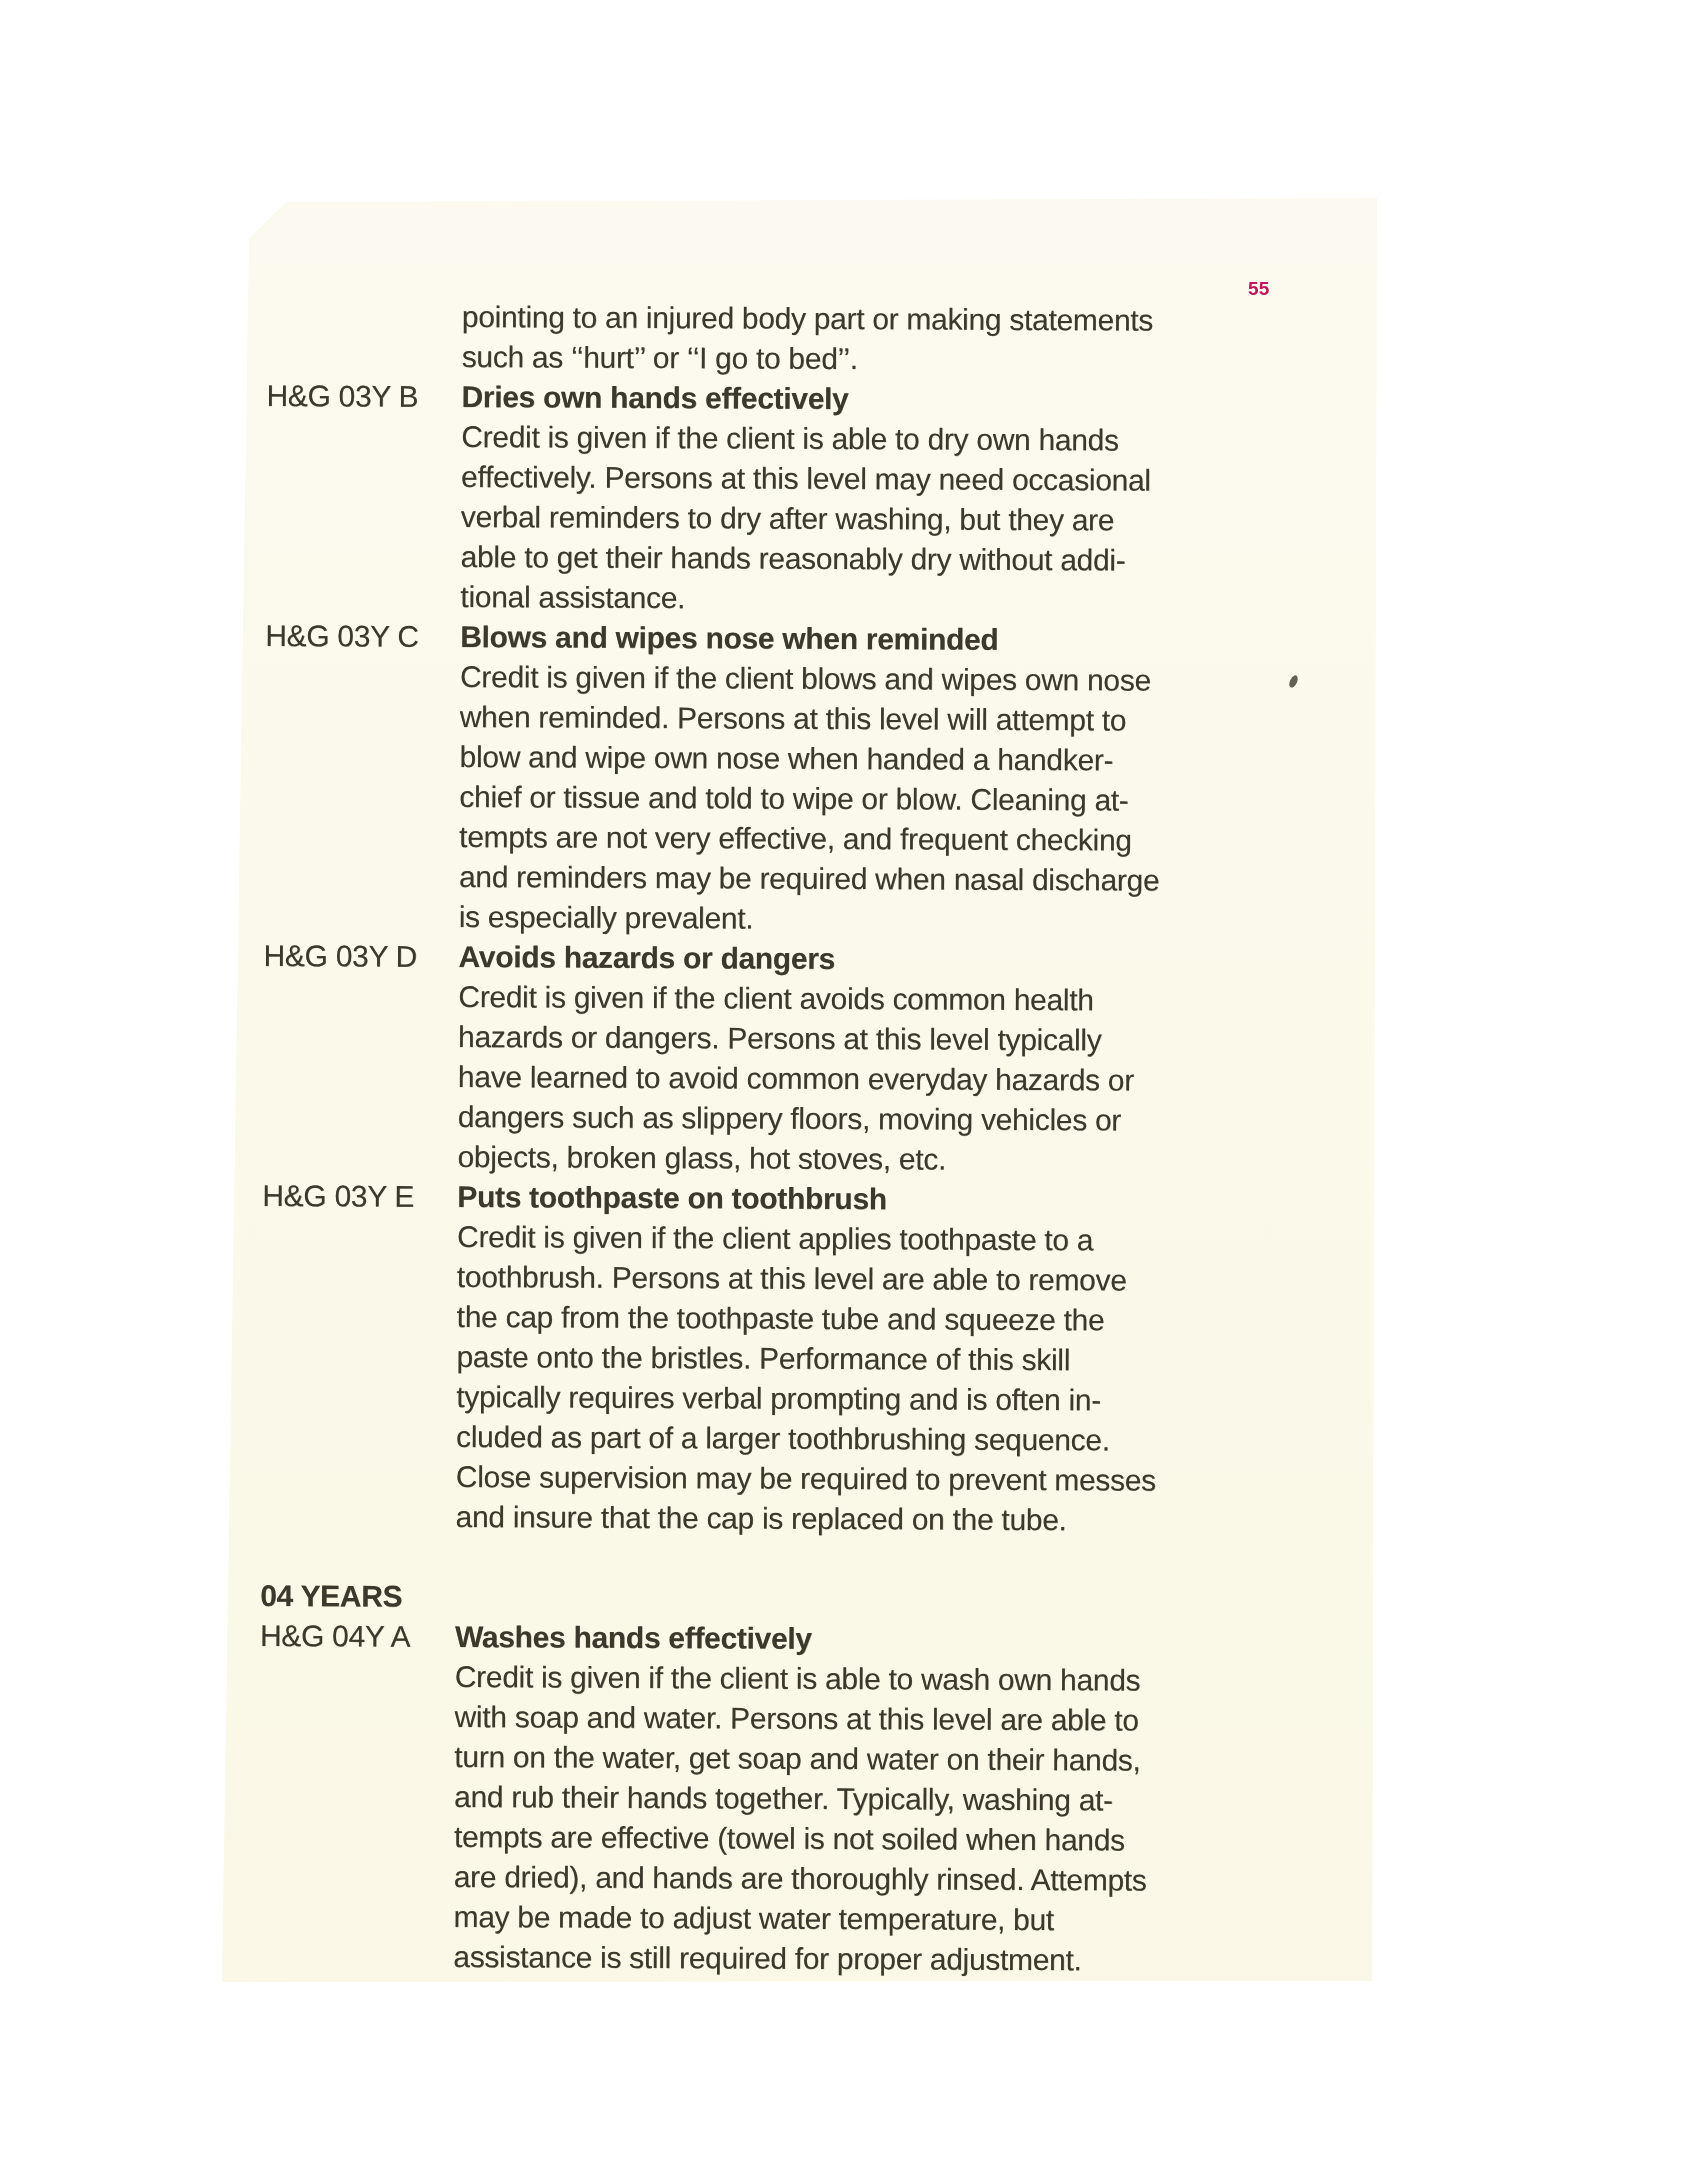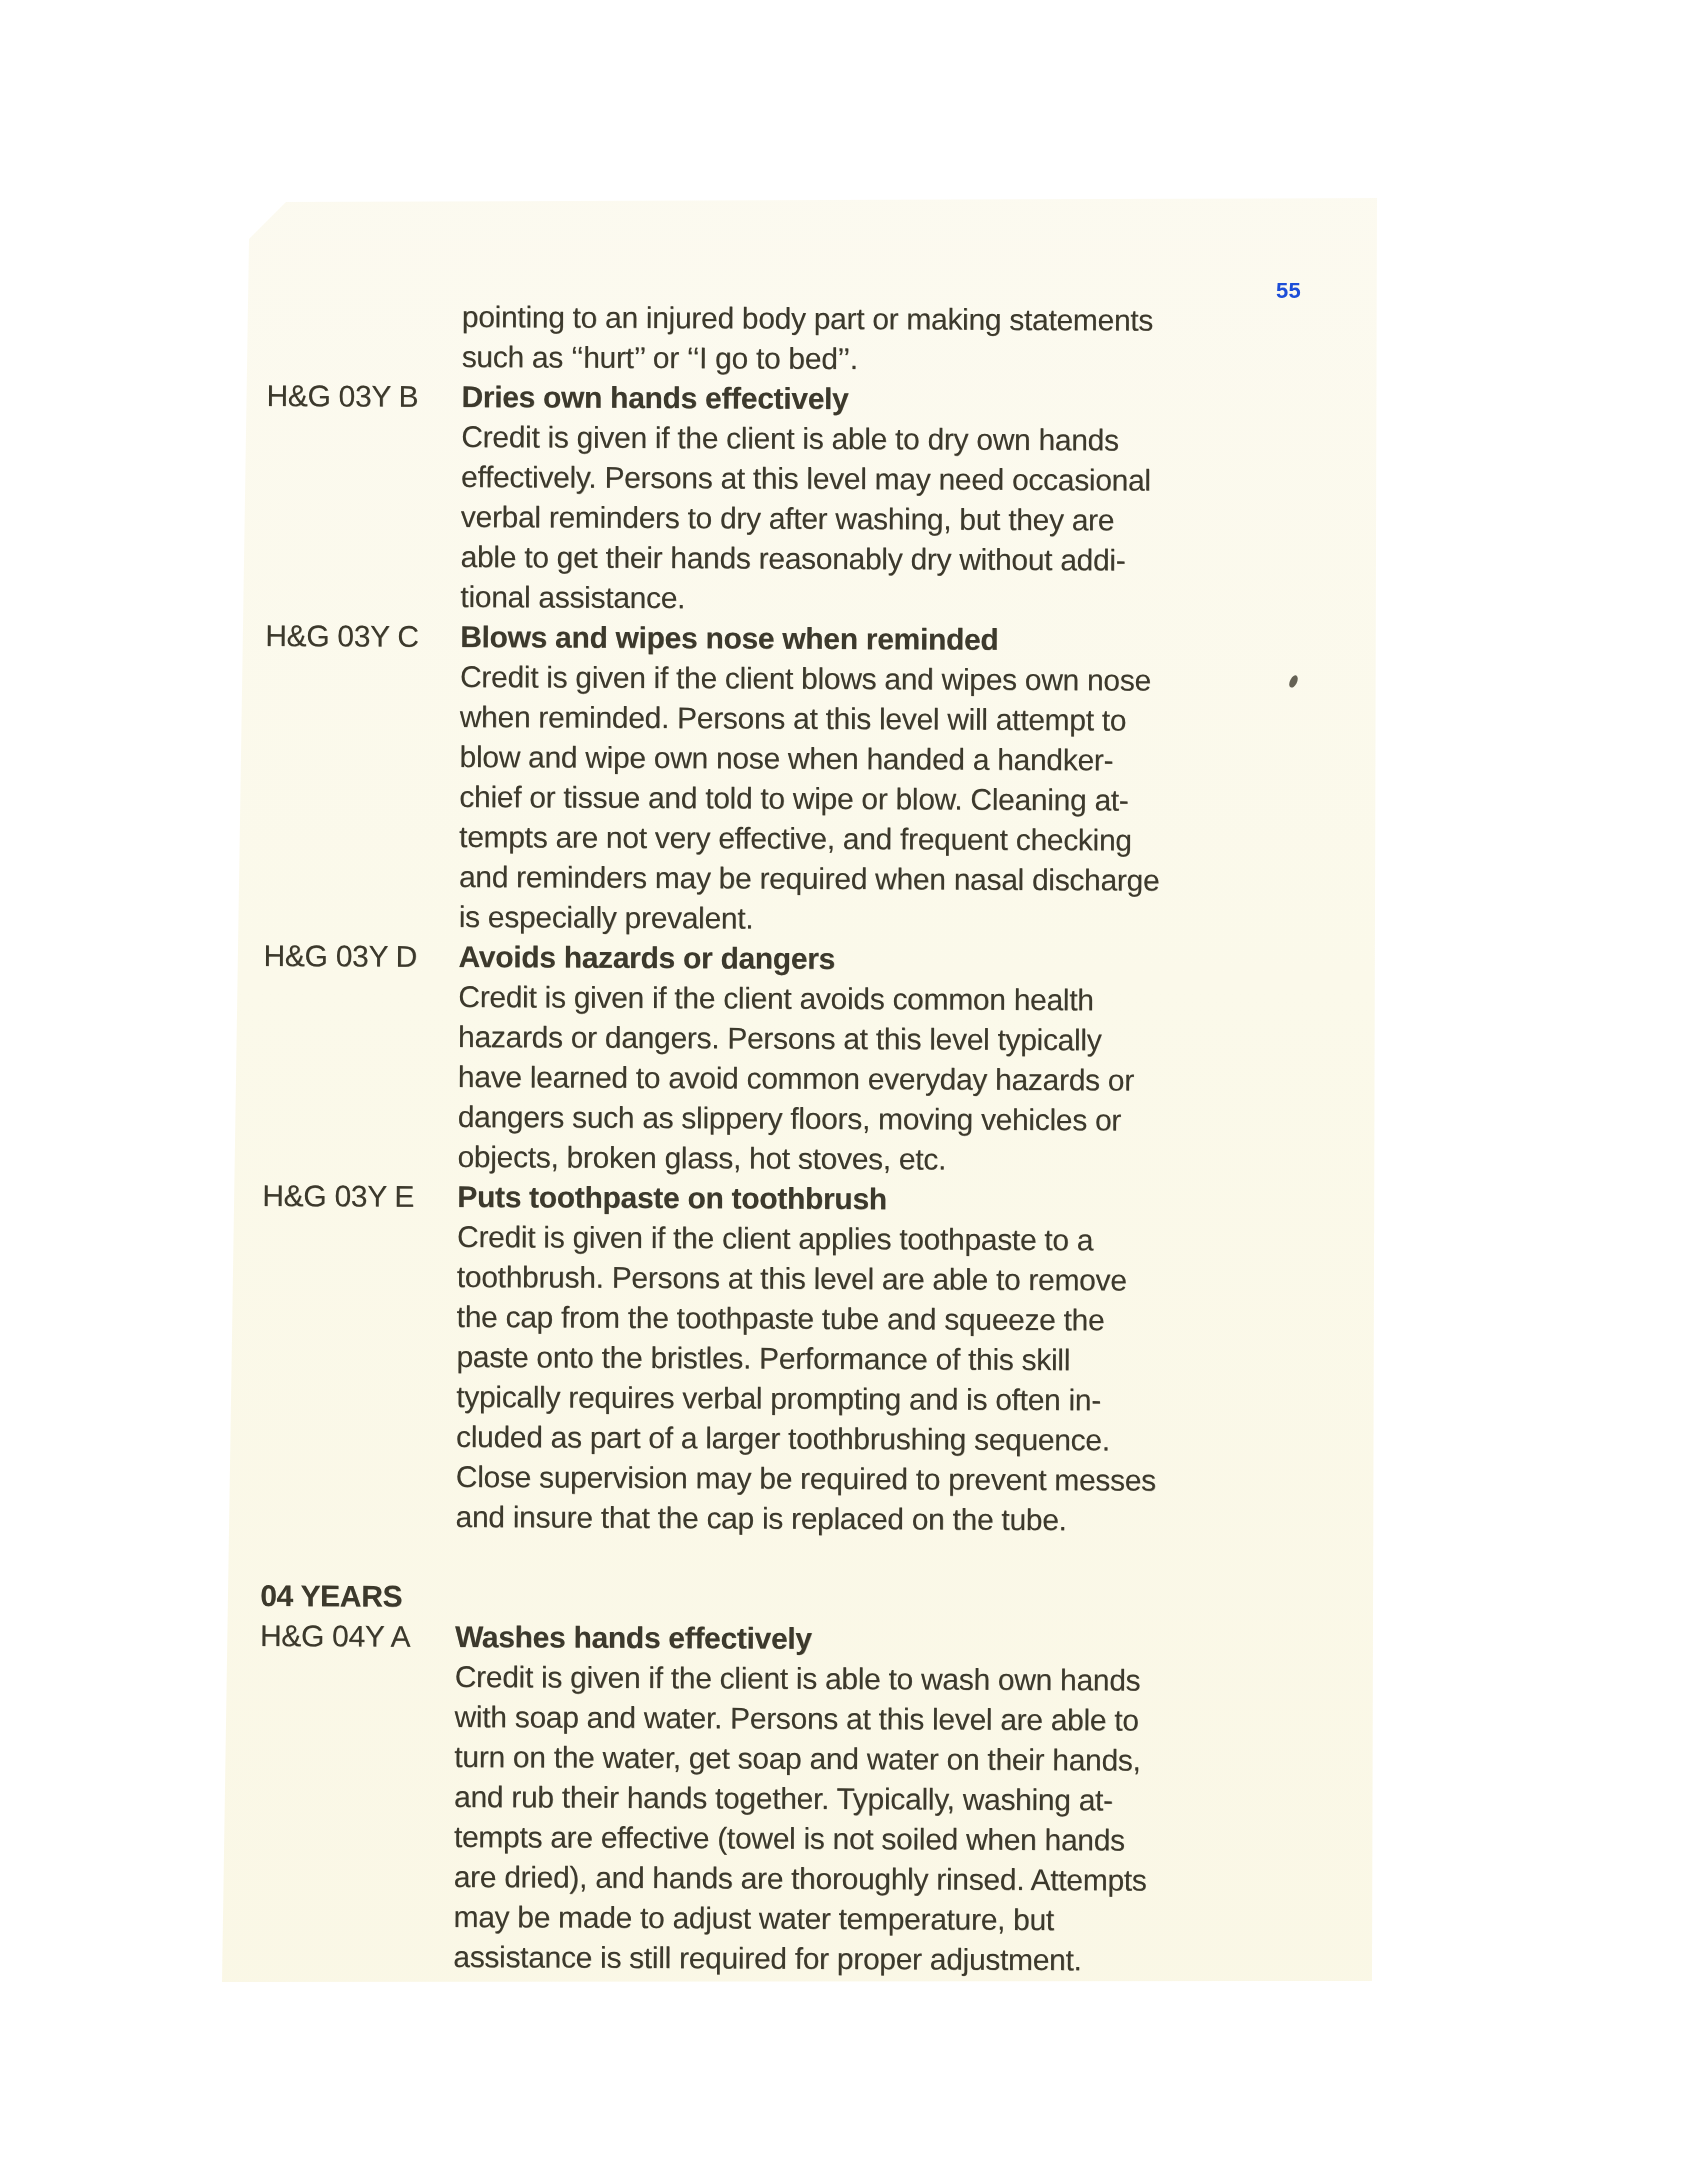--- a/index.html
+++ b/index.html
@@ -27,26 +27,26 @@
     clip-path: polygon(
       286px 202px,
       1377px 198px,
       1372px 1981px,
       222px 1982px,
       249px 239px
     );
   }
   .pagenum {
     position: absolute;
-    left: 1276px;
+    left: 1248px;
     top: 278px;
-    font-size: 22px;
+    font-size: 19px;
     font-weight: 700;
     letter-spacing: 0.3px;
-    color: #1d4ed8;
+    color: #be185d;
   }
   .content {
     position: absolute;
     left: 267px;
     top: 296px;
     width: 1045px;
     color: #3c392c;
     font-size: 30px;
     line-height: 40px;
     letter-spacing: -0.3px;

